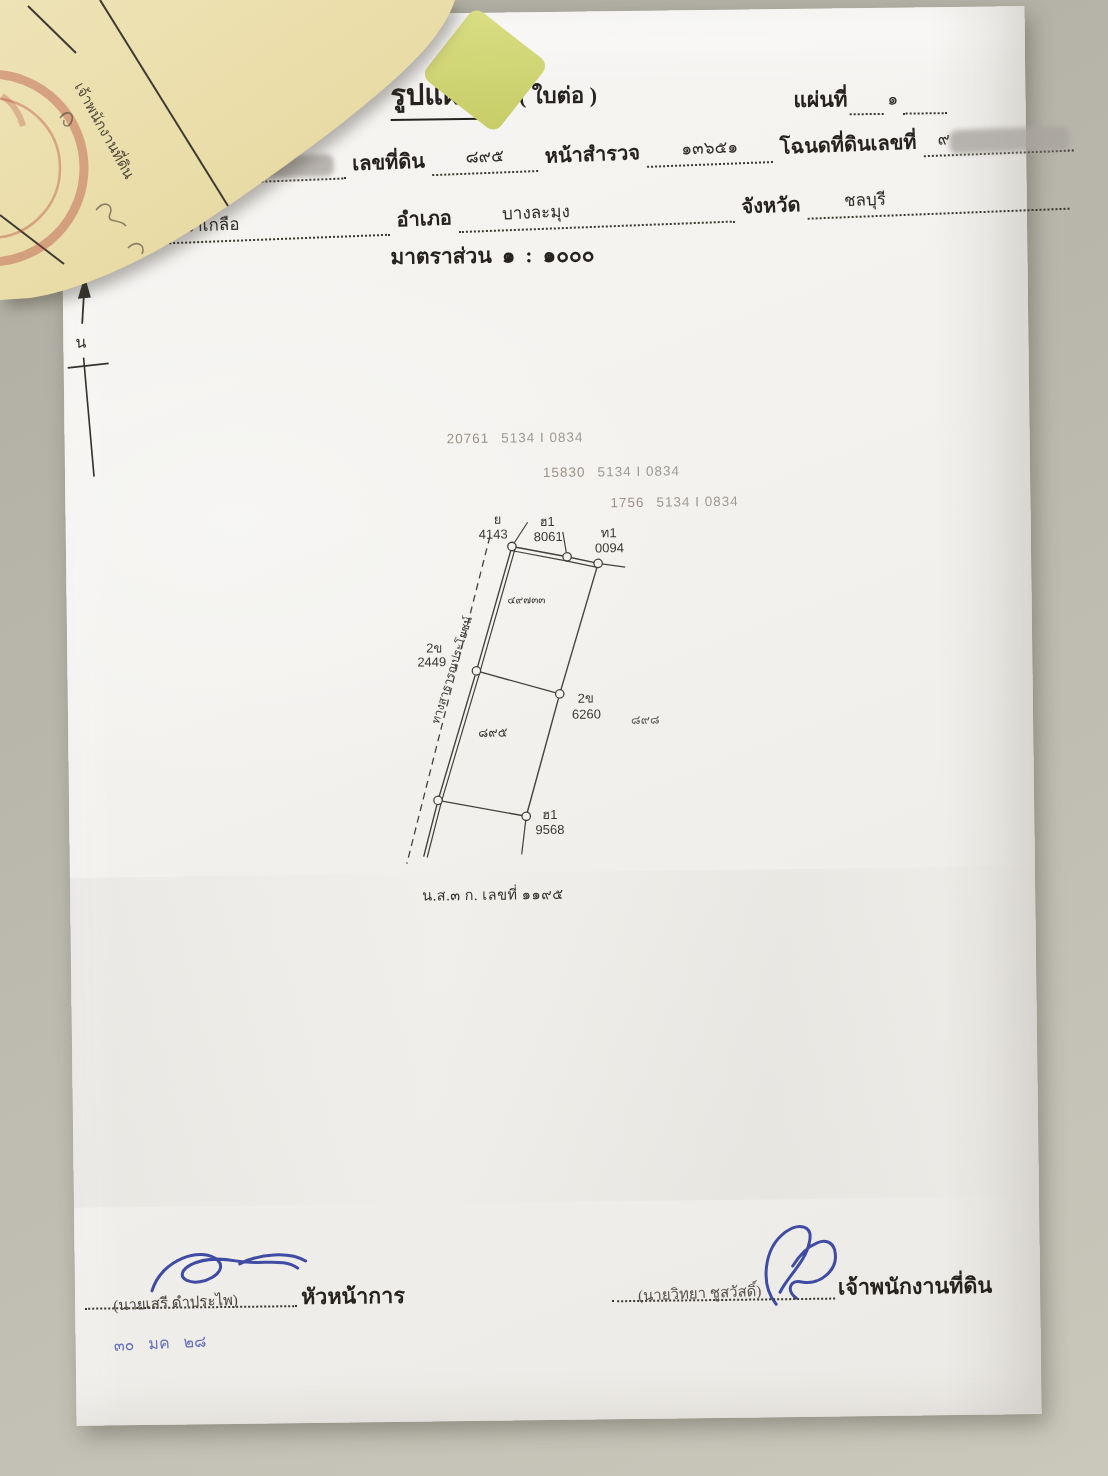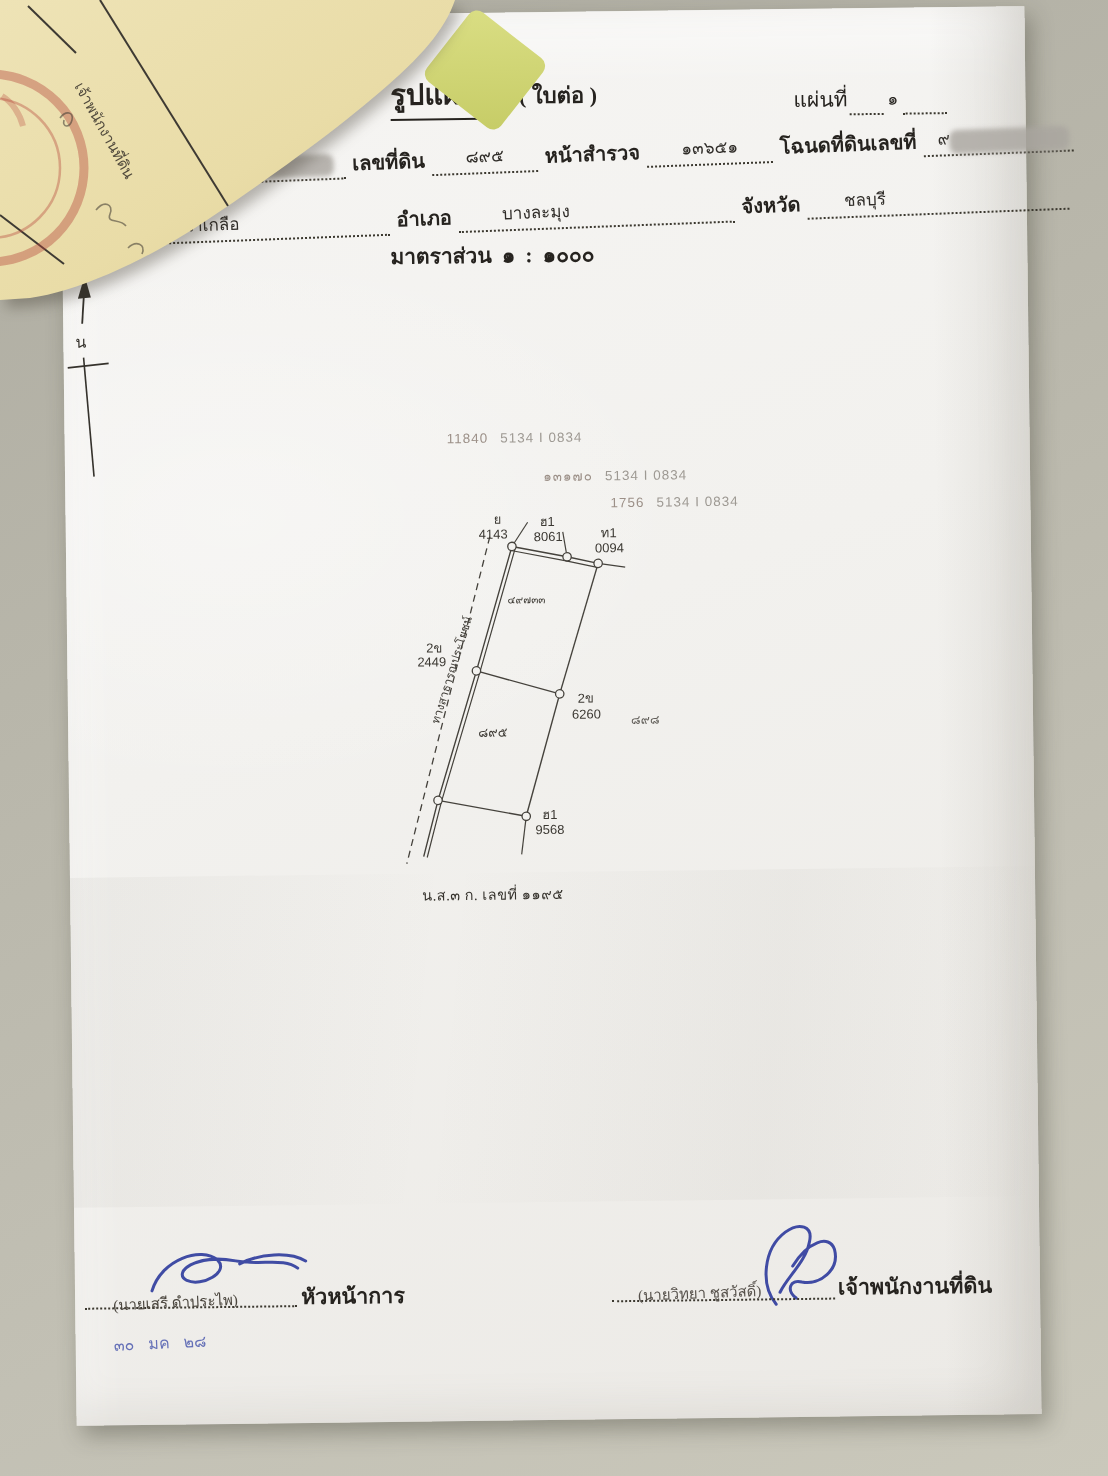--- a/index.html
+++ b/index.html
@@ -21,21 +21,21 @@
   .crease-b { position:absolute; left:0; top:250px; width:70%; height:560px;
     background:radial-gradient(ellipse at 25% 45%, rgba(255,255,255,.3), transparent 65%); }
   .shade-right { position:absolute; right:0; top:0; width:95px; height:100%;
     background:linear-gradient(to right, transparent, rgba(110,105,90,.13)); }
 
   
   .title-row { position:absolute; left:330px; top:58px; display:flex; align-items:baseline; gap:20px; color:#26231f; }
   .doc-title { font-size:29px; font-weight:bold; border-bottom:2.5px solid #26231f; padding-bottom:1px; }
   .doc-title-suffix { font-size:22px; font-weight:bold; }
   .sheet-row { position:absolute; left:733px; top:74px; display:flex; align-items:flex-end; gap:2px; color:#26231f; }
-  .sheet-row .lbl { font-size:21px; font-weight:normal; }
+  .sheet-row .lbl { font-size:21px; font-weight:bold; }
   .dots { display:inline-block; border-bottom:2.5px dotted #3b382f; height:16px; position:relative; }
   .dval { position:absolute; left:50%; transform:translateX(-50%); bottom:3px; font-size:17px; white-space:nowrap; color:#2f2c28; }
   .form-row { position:absolute; display:flex; align-items:flex-end; gap:7px; color:#26231f; transform:rotate(-1.5deg); transform-origin:left bottom; }
   .form-row .lbl { font-size:20px; font-weight:bold; white-space:nowrap; }
   .row1 { left:16px; top:140px; }
   .row2 { left:16px; top:198px; }
   .scale-line { position:absolute; left:328px; top:226px; font-size:21px; font-weight:bold; color:#26231f; word-spacing:5px; }
   .redact { position:absolute; background:#a9a59f; opacity:.8; filter:blur(2.5px); border-radius:8px; }
 
   
@@ -129,24 +129,24 @@
 
     <svg class="compass-svg" width="70" height="215" viewBox="0 0 70 215">
       <line x1="19" y1="24" x2="17" y2="52" stroke="#35322c" stroke-width="1.8"></line>
       <polygon points="20,4 13,27 26,26" fill="#35322c"></polygon>
       <text x="10" y="76" font-size="16" fill="#35322c">น</text>
       <line x1="18" y1="86" x2="27" y2="205" stroke="#35322c" stroke-width="1.6"></line>
       <line x1="2" y1="96" x2="43" y2="92" stroke="#35322c" stroke-width="1.6"></line>
     </svg>
 
     <div class="stamp-line stamp1">
-      <span>11840</span><span class="code">5134 I 0834</span>
+      <span>20761</span><span class="code">5134 I 0834</span>
     </div>
     <div class="stamp-line stamp2">
-      <span>๑๓๑๗๐</span><span class="code">5134 I 0834</span>
+      <span>15830</span><span class="code">5134 I 0834</span>
     </div>
     <div class="stamp-line stamp3">
       <span>1756</span><span class="code">5134 I 0834</span>
     </div>
 
     <svg class="map-svg" width="360" height="400" viewBox="390 480 360 400">
       <g stroke="#45423c" fill="none">
 
         <path d="M499,534 L412,860" stroke-width="1.3" stroke-dasharray="7 5"></path>
 

